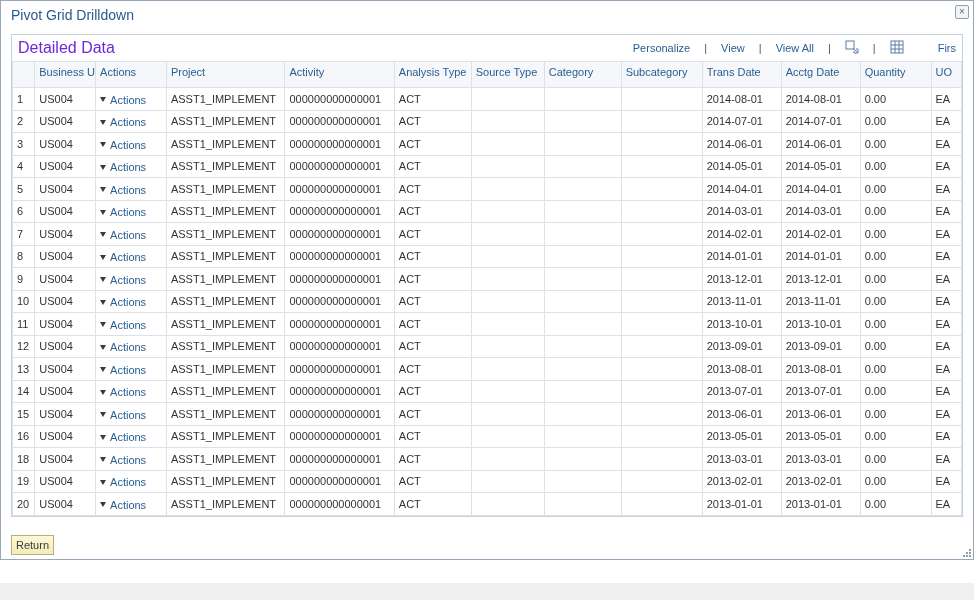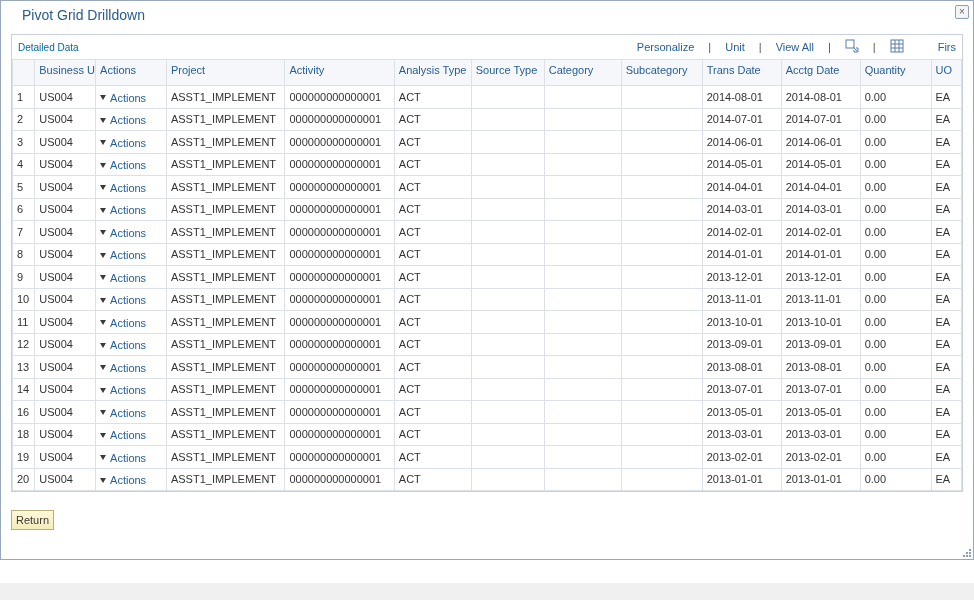--- a/index.html
+++ b/index.html
@@ -18,21 +18,21 @@
     background: #fff;
   }
   .modal {
     border: 1px solid #98a8b8;
     margin: 0;
     height: 560px;
     position: relative;
     background: #fff;
   }
   .modal-title {
-    padding: 6px 10px 6px 21px;
+    padding: 6px 10px 6px 10px;
     color: #2a5b8d;
     font-size: 14px;
     font-weight: normal;
     border-bottom: 1px solid transparent;
   }
   .close-box {
     position: absolute;
     right: 4px;
     top: 4px;
     width: 14px;
@@ -51,22 +51,22 @@
     border: 1px solid #c8d0da;
     overflow: hidden;
   }
   .grid-header {
     display: flex;
     align-items: center;
     justify-content: space-between;
     padding: 4px 6px 4px 6px;
   }
   .grid-caption {
-    color: #0369a1;
-    font-size: 10px;
+    color: #6d28d9;
+    font-size: 16px;
   }
   .grid-toolbar {
     display: flex;
     align-items: center;
     gap: 12px;
     font-size: 11px;
     color: #275e94;
   }
   .grid-toolbar a {
     color: #275e94;
@@ -171,21 +171,21 @@
   <div class="modal">
     <div class="modal-title">Pivot Grid Drilldown</div>
     <div class="close-box">×</div>
 
     <div class="grid-box">
       <div class="grid-header">
         <div class="grid-caption">Detailed Data</div>
         <div class="grid-toolbar">
           <a>Personalize</a>
           <span class="sep">|</span>
-          <a>Unit</a>
+          <a>View</a>
           <span class="sep">|</span>
           <a>View All</a>
           <span class="sep">|</span>
           <span class="tool-icon">
             <svg width="14" height="14" viewBox="0 0 14 14">
                 <rect x="1" y="1" width="8" height="8" fill="#fff" stroke="#5a7da8" stroke-width="1"></rect>
                 <path d="M8 8 L12 12" stroke="#5a7da8" stroke-width="1"></path>
                 <path d="M11 9 L13 9 L13 13 L9 13 L9 11" fill="none" stroke="#5a7da8" stroke-width="1"></path>
               </svg>
           </span>
@@ -469,20 +469,38 @@
               <td class="col-anatype">ACT</td>
               <td class="col-source"></td>
               <td class="col-category"></td>
               <td class="col-subcat"></td>
               <td class="col-trans">2013-07-01</td>
               <td class="col-acctg">2013-07-01</td>
               <td class="col-qty">0.00</td>
               <td class="col-uom">EA</td>
             </tr>
             <tr>
+              <td class="col-idx">15</td>
+              <td class="col-bu">US004</td>
+              <td class="col-actions"><a class="actions-link">
+                  <span class="tri-down"></span>
+                  <span>Actions</span>
+                </a></td>
+              <td class="col-project">ASST1_IMPLEMENT</td>
+              <td class="col-activity">000000000000001</td>
+              <td class="col-anatype">ACT</td>
+              <td class="col-source"></td>
+              <td class="col-category"></td>
+              <td class="col-subcat"></td>
+              <td class="col-trans">2013-06-01</td>
+              <td class="col-acctg">2013-06-01</td>
+              <td class="col-qty">0.00</td>
+              <td class="col-uom">EA</td>
+            </tr>
+            <tr>
               <td class="col-idx">16</td>
               <td class="col-bu">US004</td>
               <td class="col-actions"><a class="actions-link">
                   <span class="tri-down"></span>
                   <span>Actions</span>
                 </a></td>
               <td class="col-project">ASST1_IMPLEMENT</td>
               <td class="col-activity">000000000000001</td>
               <td class="col-anatype">ACT</td>
               <td class="col-source"></td>

